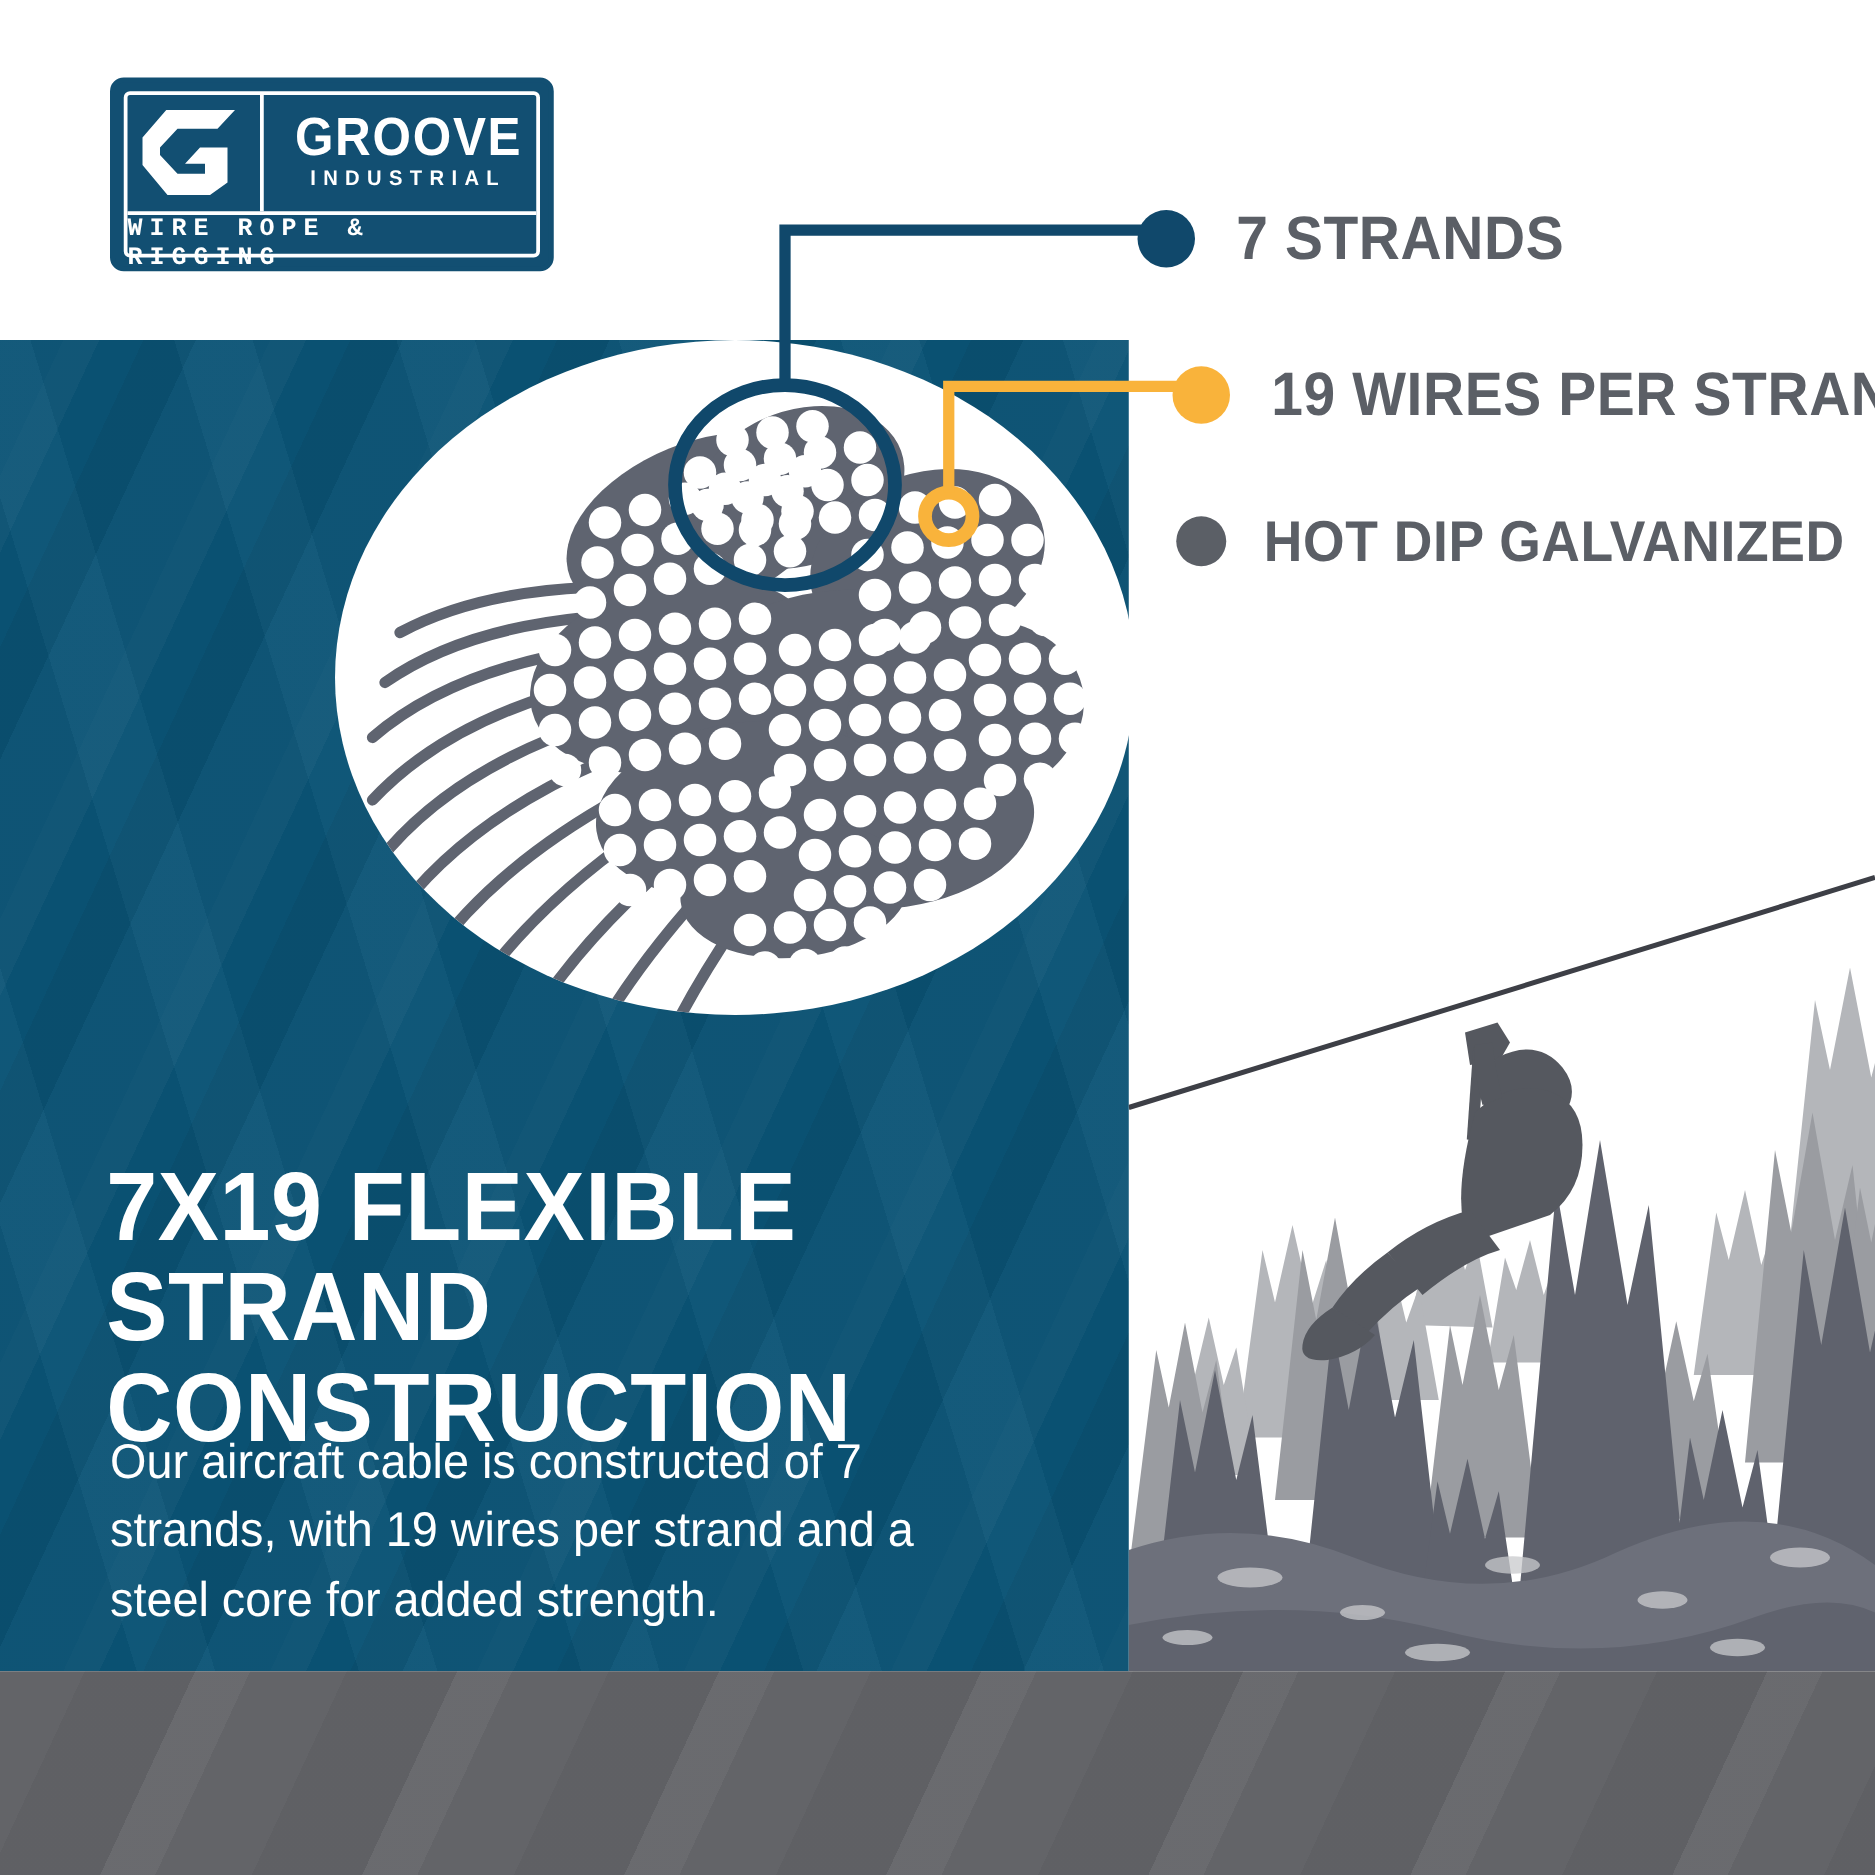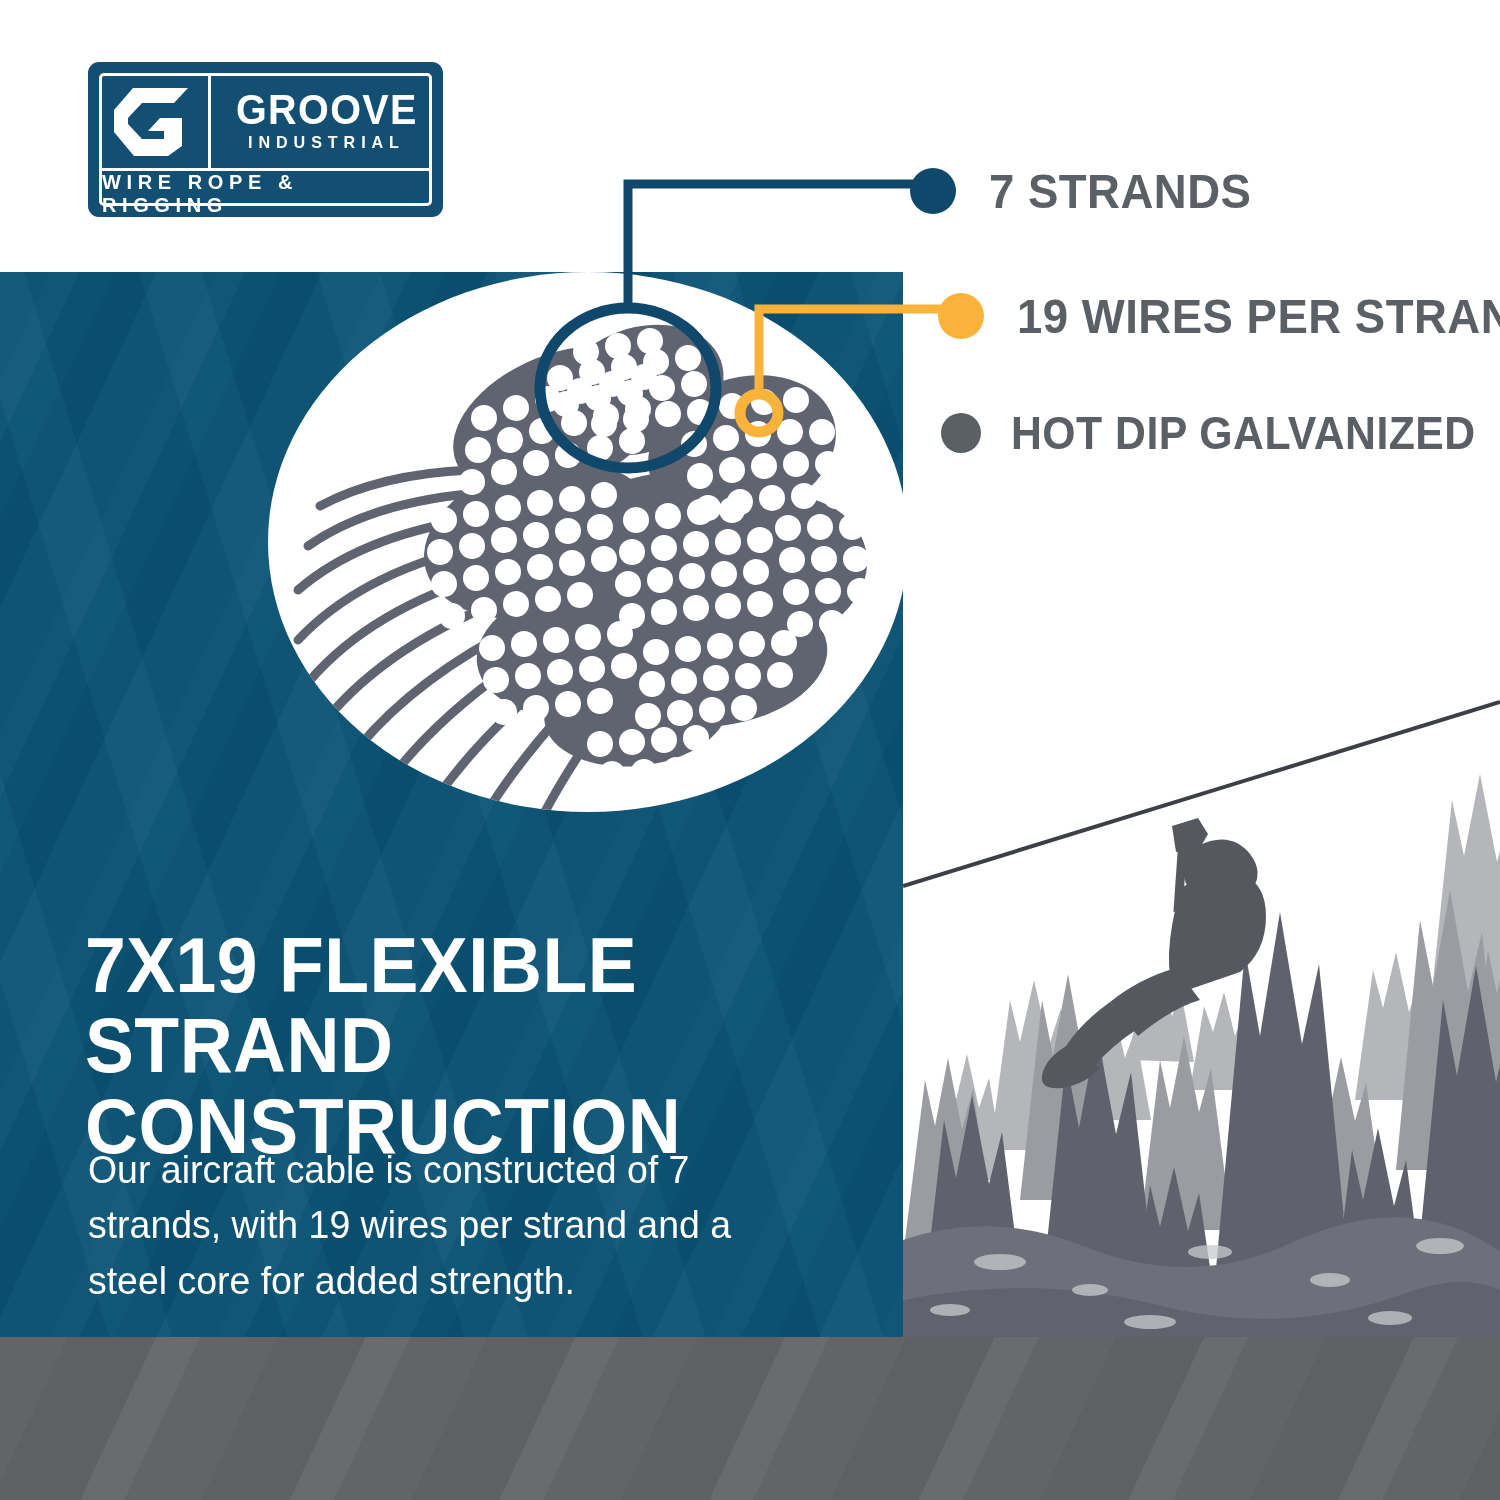--- a/index.html
+++ b/index.html
@@ -37,21 +37,21 @@
     display:flex;flex-direction:column;}
   .logo-top{flex:0 0 88px;display:flex;border-bottom:3px solid #ffffff;gap:11px;}
   .logo-mark{flex:0 0 106px;border-right:3px solid #ffffff;position:relative;}
   .logo-words{flex:1;display:flex;flex-direction:column;justify-content:center;align-items:center;padding:4px 6px 6px 6px;}
   .logo-groove{color:#fff;font-weight:700;font-size:43px;line-height:.94;letter-spacing:1.5px;
     font-family:"Liberation Sans Narrow","Liberation Sans",sans-serif;transform:scaleX(.92);}
   .logo-industrial{color:#fff;font-weight:700;font-size:17px;letter-spacing:6.2px;margin-top:3px;
     font-family:"Liberation Sans",sans-serif;transform:scaleX(.95);}
   .logo-bottom{flex:1;display:flex;align-items:center;justify-content:center;}
   .logo-tag{color:#fff;font-weight:700;font-size:20px;letter-spacing:5.6px;
-    font-family:Liberation Sans, sans-serif;}
+    font-family:Liberation Mono, monospace;}
 
   
   .callout{position:absolute;display:flex;align-items:center;}
   .callout .dot{border-radius:50%;flex:0 0 auto;}
   .callout .lbl{margin-left:33px;color:#5b5f66;font-weight:700;
     font-family:"Liberation Sans Narrow","Liberation Sans",sans-serif;
     letter-spacing:.5px;transform:scaleX(.93);transform-origin:left center;white-space:nowrap;}
   #callout-strands{left:910px;top:163px;}
   #callout-strands .dot{width:46px;height:46px;background:#10486b;}
   #callout-strands .lbl{font-size:49px;}

